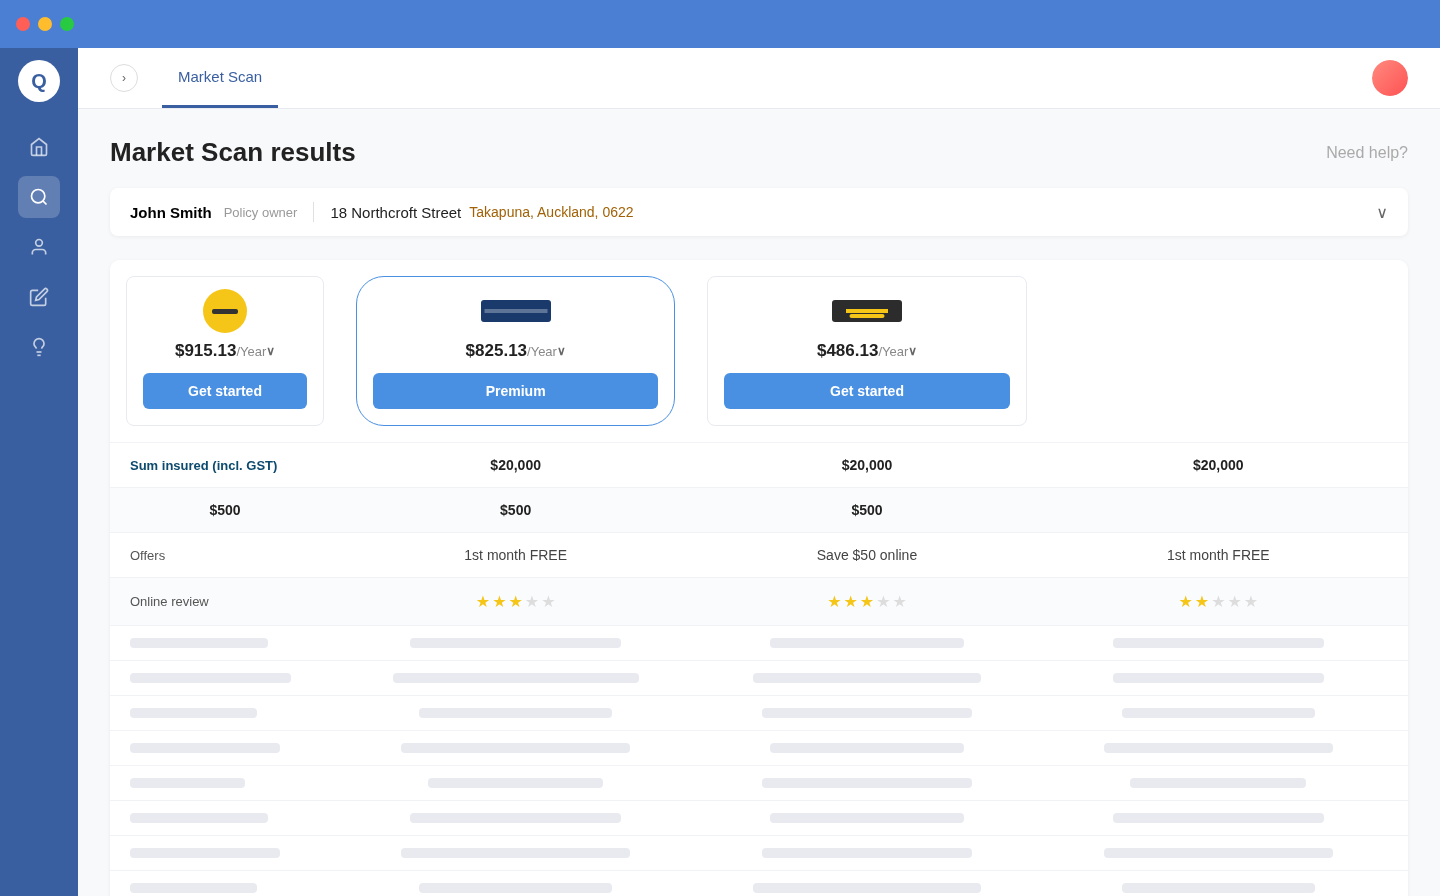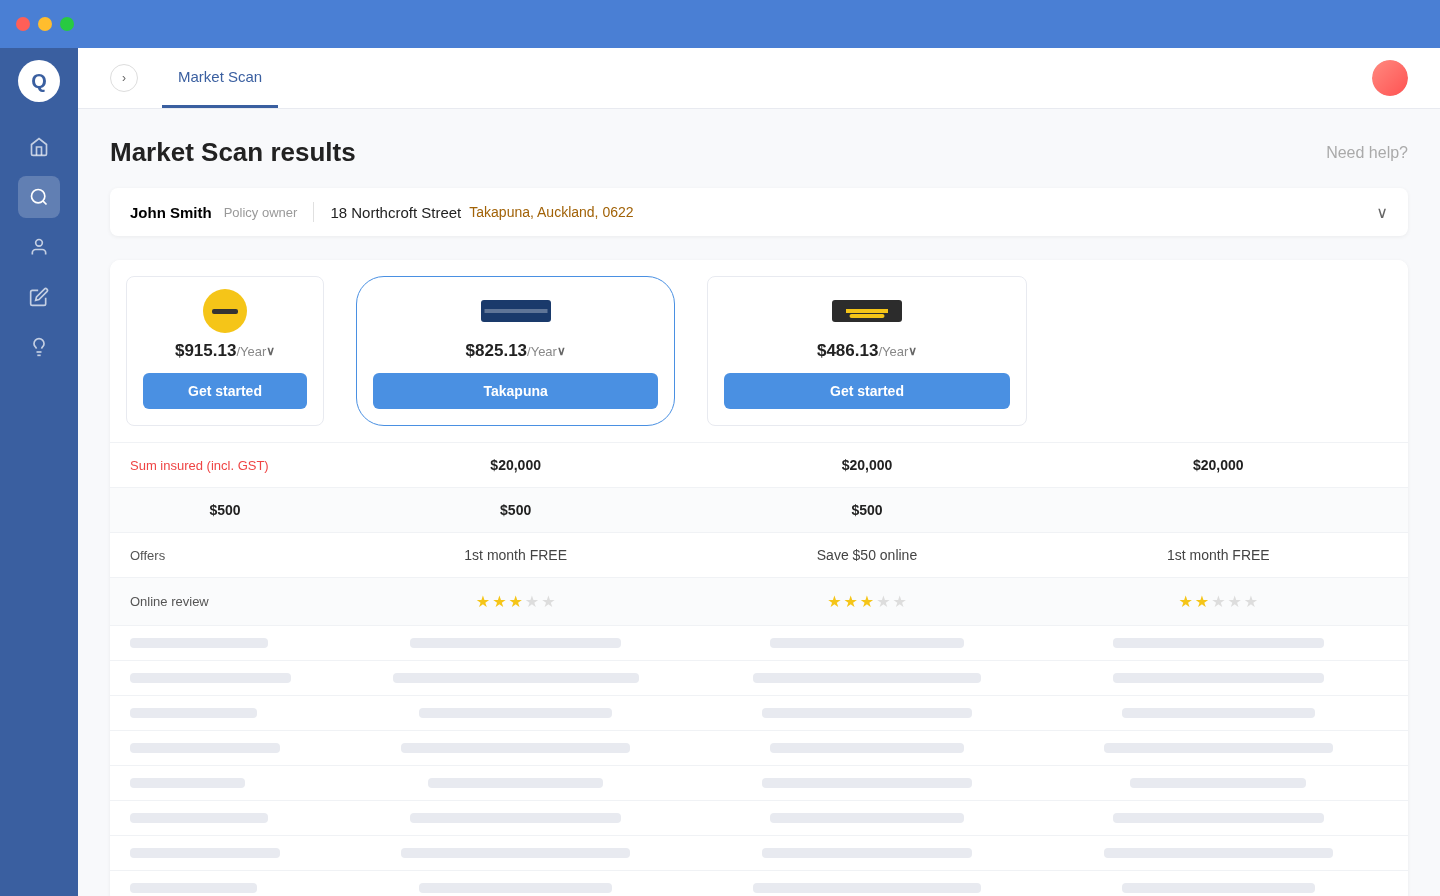--- a/index.html
+++ b/index.html
@@ -71,21 +71,21 @@
     .premium-chevron { font-size: 12px; color: #666; cursor: pointer; }
 
     .btn-get-started { background: #4a90e2; color: white; border: none; border-radius: 6px; padding: 10px 0; font-size: 14px; font-weight: 600; cursor: pointer; width: 100%; text-align: center; }
     .btn-purchase { background: #4a90e2; color: white; border: none; border-radius: 6px; padding: 10px 0; font-size: 14px; font-weight: 600; cursor: pointer; width: 100%; text-align: center; }
 
     
     .data-rows { }
     .data-row { display: grid; grid-template-columns: 230px 1fr 1fr 1fr 14px; border-top: 1px solid #f0f2f5; align-items: center; }
     .data-row:nth-child(even) { background: #fafbfc; }
     .row-label { padding: 14px 20px; font-size: 13px; color: #555; }
-    .row-label.bold { font-weight: 400; color: #ef4444; }
+    .row-label.bold { font-weight: 700; color: #0c4a6e; }
     .row-value { padding: 14px 0; font-size: 14px; color: #444; text-align: center; }
     .row-value.bold { font-weight: 700; color: #222; }
 
     
     .stars { display: flex; gap: 2px; justify-content: center; }
     .star { font-size: 16px; }
     .star-filled { color: #f5c518; }
     .star-empty { color: #ddd; }
   </style>
 </head>
@@ -196,21 +196,21 @@
           <div style="padding:8px;">
             <div class="insurer-card" style="border-color:#4a90e2;border-radius:28px;">
               <div class="insurer-logo">
                 <div class="logo-rect-blue"></div>
               </div>
               <div class="premium-value">
                 <span>$825.13</span>
                 <span class="premium-period">/Year</span>
                 <span class="premium-chevron">∨</span>
               </div>
-              <button class="btn-purchase">Takapuna</button>
+              <button class="btn-purchase">Premium</button>
             </div>
           </div>
 
           <div style="padding:8px;">
             <div class="insurer-card">
               <div class="insurer-logo">
                 <div class="logo-rect-dark">
                   <div style="position:absolute;bottom:4px;left:50%;transform:translateX(-50%);width:50%;height:4px;background:#f5c518;border-radius:2px;"></div>
                 </div>
               </div>

